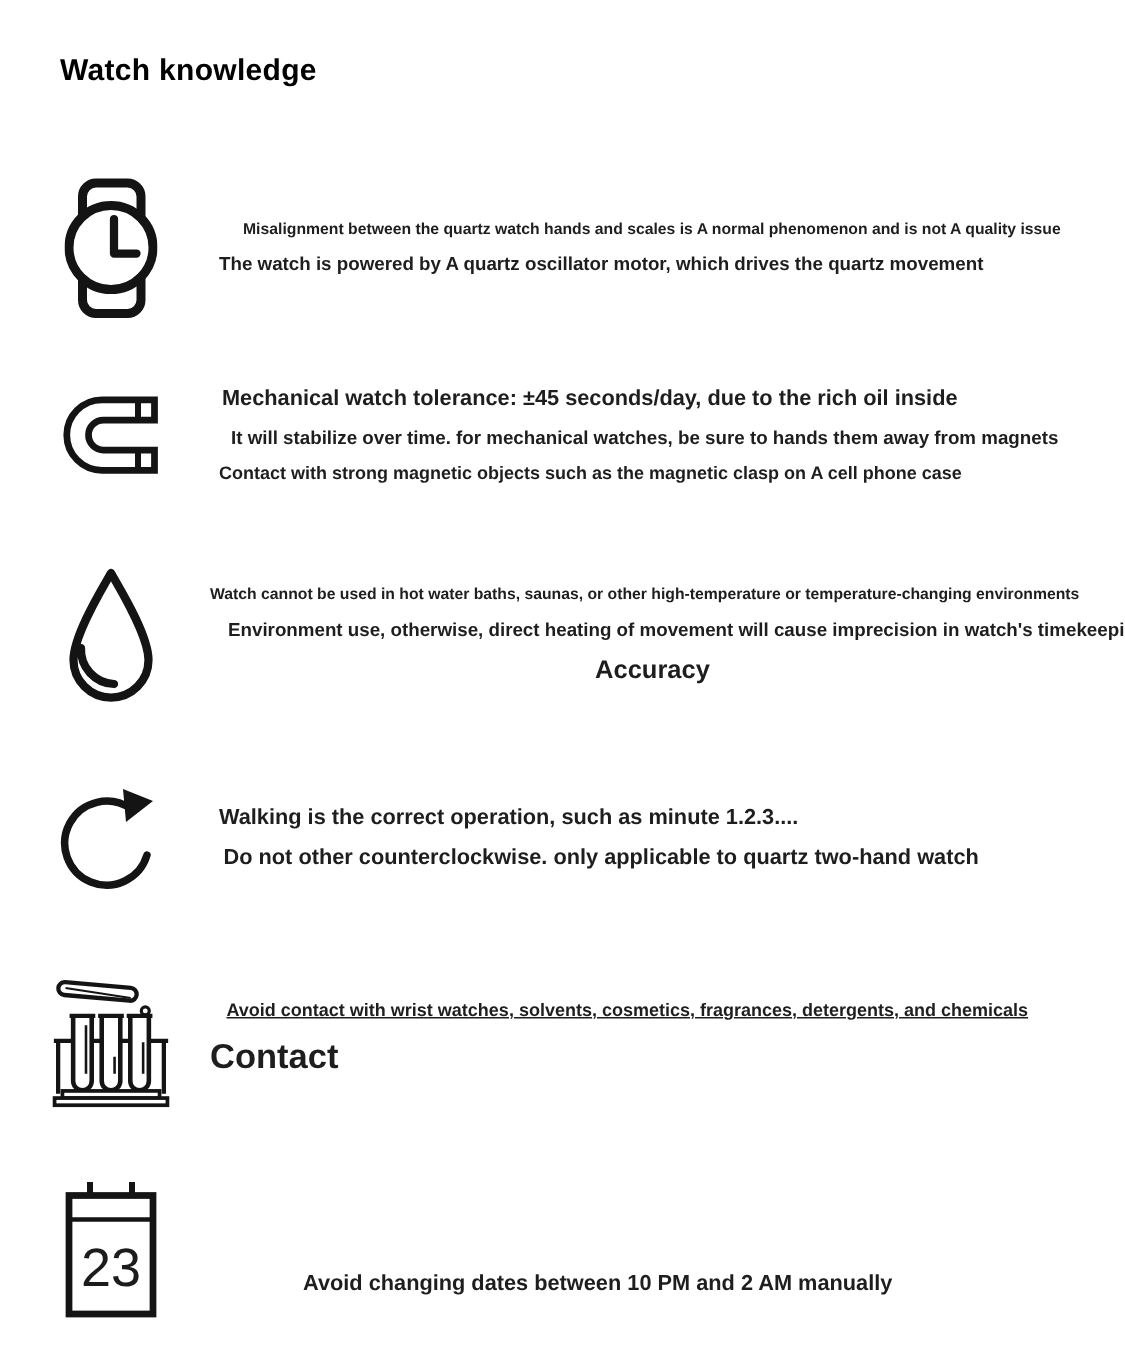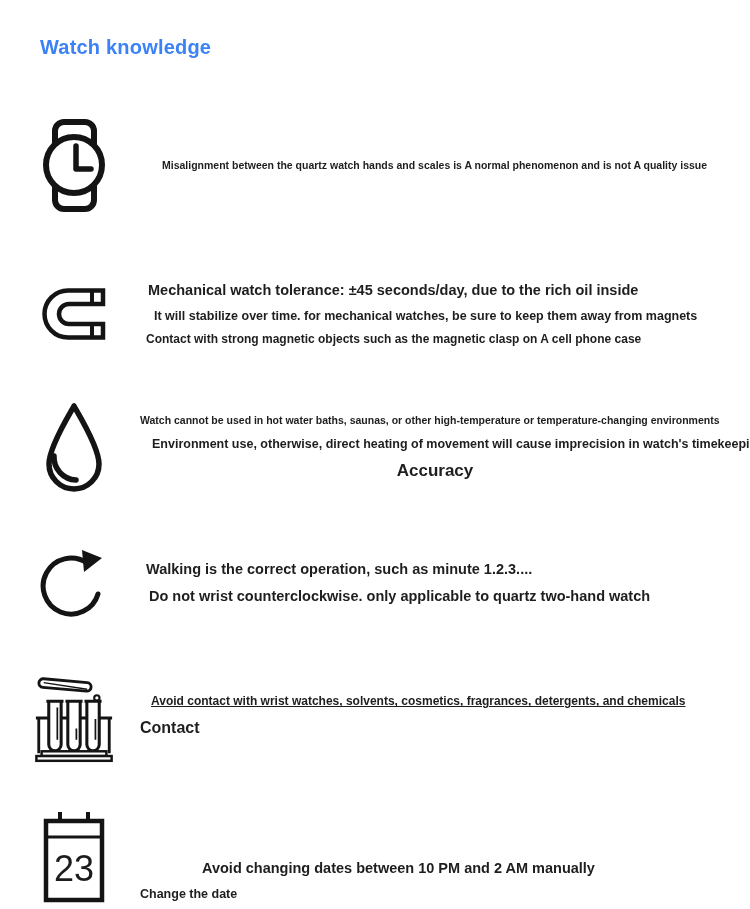--- a/index.html
+++ b/index.html
@@ -2,48 +2,48 @@
 <html><head>
 <meta charset="utf-8">
 <style>
   html,body{margin:0;padding:0;}
   body{
     width:750px;height:909px;background:#ffffff;overflow:hidden;
     font-family:"Liberation Sans", sans-serif;color:#1e1e1e;
     -webkit-font-smoothing:antialiased;
   }
   .page-title{
-    margin:36px 0 0 40px;font-size:20px;font-weight:700;color:#3b82f6;
+    margin:36px 0 0 40px;font-size:20px;font-weight:700;color:#000000;
     letter-spacing:.2px;line-height:1.15;
   }
   #rows{display:block;}
   .row{
     display:flex;align-items:center;padding-left:34px;
   }
   .row:nth-of-type(1){margin-top:59px;}
-  .row:nth-of-type(2){margin-top:68px;}
+  .row:nth-of-type(2){margin-top:44px;}
   .row:nth-of-type(3){margin-top:54px;text-align:center;}
   .row:nth-of-type(4){margin-top:46px;}
   .row:nth-of-type(5){margin-top:42px;}
   .row:nth-of-type(6){margin-top:43px;}
   .icon-box{
     width:80px;flex:0 0 80px;display:flex;justify-content:center;align-items:center;
   }
   .lines{margin-left:26px;width:576px;flex:0 0 576px;}
   .line{
     margin:0 0 8px 0;font-weight:700;line-height:1.3;white-space:nowrap;
     color:#1e1e1e;
   }
   .line:last-child{margin-bottom:0;}
   .size-xs{font-size:10.5px;}
   .size-sm{font-size:12px;}
   .size-md{font-size:12.5px;}
   .size-lg{font-size:14.5px;}
   .size-xl{font-size:17px;}
-  .size-xxl{font-size:16px;}
+  .size-xxl{font-size:23px;}
   svg.ico{display:block;}
   .watch-icon{width:62px;height:95px;}
   .magnet-icon{width:64px;height:52px;}
   .water-drop-icon{width:64px;height:93px;}
   .clockwise-arrow-icon{width:70px;height:84px;}
   .test-tubes-icon{width:82px;height:100px;}
   .calendar-icon{width:66px;height:94px;}
   #icon-defs{position:absolute;width:0;height:0;overflow:hidden;}
 </style>
 </head>
@@ -101,32 +101,33 @@
 
 <div id="rows">
   <div class="row">
     <div class="icon-box">
         <svg class="ico watch-icon">
           <use href="#watch-icon"></use>
         </svg>
       </div>
     <div class="lines">
         <p class="line size-xs" style="padding-left: 22px;">Misalignment between the quartz watch hands and scales is A normal phenomenon and is not A quality issue</p>
+        <p class="line size-md" style="padding-left: 6px;">The watch is powered by A quartz oscillator motor, which drives the quartz movement</p>
       </div>
   </div>
 
   <div class="row">
     <div class="icon-box">
         <svg class="ico magnet-icon">
           <use href="#magnet-icon"></use>
         </svg>
       </div>
     <div class="lines">
         <p class="line size-lg" style="padding-left: 8px;">Mechanical watch tolerance: ±45 seconds/day, due to the rich oil inside</p>
-        <p class="line size-md" style="padding-left: 14px;">It will stabilize over time. for mechanical watches, be sure to keep them away from magnets</p>
+        <p class="line size-md" style="padding-left: 14px;">It will stabilize over time. for mechanical watches, be sure to hands them away from magnets</p>
         <p class="line size-sm" style="padding-left: 6px;">Contact with strong magnetic objects such as the magnetic clasp on A cell phone case</p>
       </div>
   </div>
 
   <div class="row">
     <div class="icon-box">
         <svg class="ico water-drop-icon">
           <use href="#water-drop-icon"></use>
         </svg>
       </div>
@@ -138,21 +139,21 @@
   </div>
 
   <div class="row">
     <div class="icon-box">
         <svg class="ico clockwise-arrow-icon">
           <use href="#clockwise-arrow-icon"></use>
         </svg>
       </div>
     <div class="lines">
         <p class="line size-lg" style="padding-left: 6px;">Walking is the correct operation, such as minute 1.2.3....</p>
-        <p class="line size-lg" style="padding-left: 9px;">Do not wrist counterclockwise. only applicable to quartz two-hand watch</p>
+        <p class="line size-lg" style="padding-left: 9px;">Do not other counterclockwise. only applicable to quartz two-hand watch</p>
       </div>
   </div>
 
   <div class="row">
     <div class="icon-box">
         <svg class="ico test-tubes-icon">
           <use href="#test-tubes-icon"></use>
         </svg>
       </div>
     <div class="lines">
@@ -162,16 +163,15 @@
   </div>
 
   <div class="row">
     <div class="icon-box">
         <svg class="ico calendar-icon">
           <use href="#calendar-icon"></use>
         </svg>
       </div>
     <div class="lines">
         <p class="line size-lg" style="padding-left: 62px; margin-top: 48px;">Avoid changing dates between 10 PM and 2 AM manually</p>
-        <p class="line size-md" style="padding-left: 0px;">Change the date</p>
       </div>
   </div>
 </div>
 
 </body></html>

